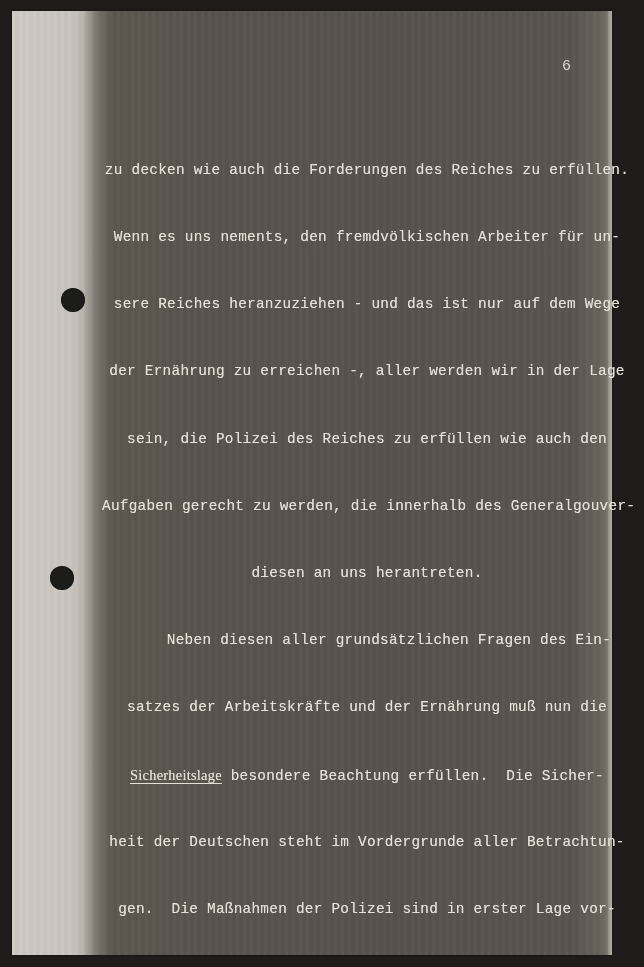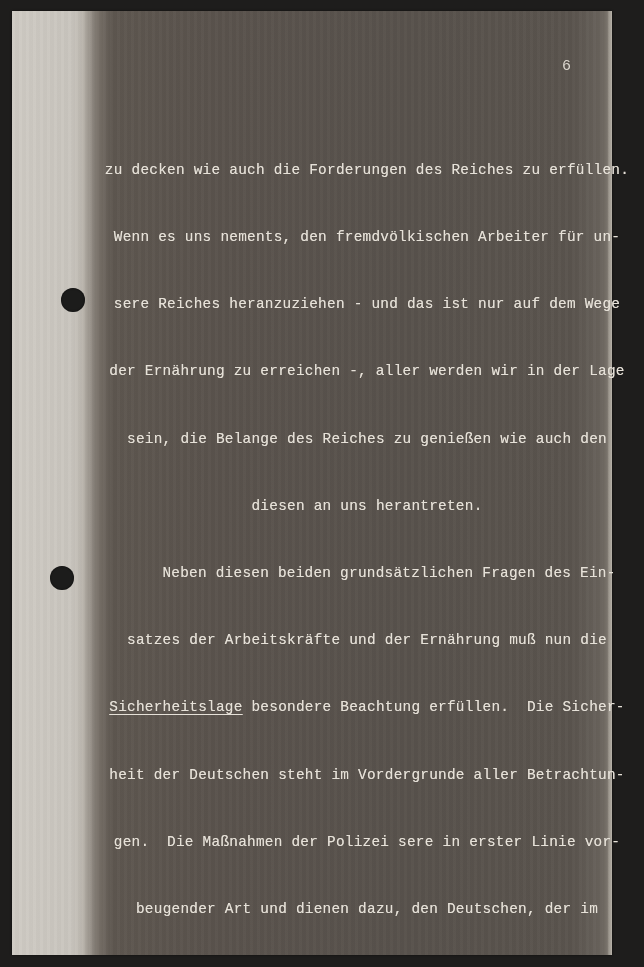--- a/index.html
+++ b/index.html
@@ -92,47 +92,49 @@
       display: block;
       height: 22.4px;
       text-align: center;
     }
     .indent {
       padding-left: 44px;
     }
     .underlined {
       text-decoration: underline;
       text-underline-offset: 3px;
+      font-family: Liberation Serif, serif;
     }
   </style>
 </head>
 <body>
 
 <div class="scan">
   <div class="sheet">
     <div class="right-edge"></div>
   </div>
 
   <div class="punch-hole hole-1"></div>
   <div class="punch-hole hole-2"></div>
 
   <div class="page-number">6</div>
 
   <div class="text-block" id="text-block">
     <span class="line">zu decken wie auch die Forderungen des Reiches zu erfüllen.</span>
     <span class="line">Wenn es uns nements, den fremdvölkischen Arbeiter für un-</span>
     <span class="line">sere Reiches heranzuziehen - und das ist nur auf dem Wege</span>
     <span class="line">der Ernährung zu erreichen -, aller werden wir in der Lage</span>
-    <span class="line">sein, die Belange des Reiches zu genießen wie auch den</span>
+    <span class="line">sein, die Polizei des Reiches zu erfüllen wie auch den</span>
+    <span class="line">Aufgaben gerecht zu werden, die innerhalb des Generalgouver-</span>
     <span class="line">diesen an uns herantreten.</span>
-    <span class="line indent">Neben diesen beiden grundsätzlichen Fragen des Ein-</span>
+    <span class="line indent">Neben diesen aller grundsätzlichen Fragen des Ein-</span>
     <span class="line">satzes der Arbeitskräfte und der Ernährung muß nun die</span>
     <span class="line"><span></span><span class="underlined">Sicherheitslage</span><span> besondere Beachtung erfüllen.  Die Sicher-</span></span>
     <span class="line">heit der Deutschen steht im Vordergrunde aller Betrachtun-</span>
-    <span class="line">gen.  Die Maßnahmen der Polizei sere in erster Linie vor-</span>
+    <span class="line">gen.  Die Maßnahmen der Polizei sind in erster Lage vor-</span>
     <span class="line">beugender Art und dienen dazu, den Deutschen, der im</span>
     
     
     
     
     
     
     
     
     

